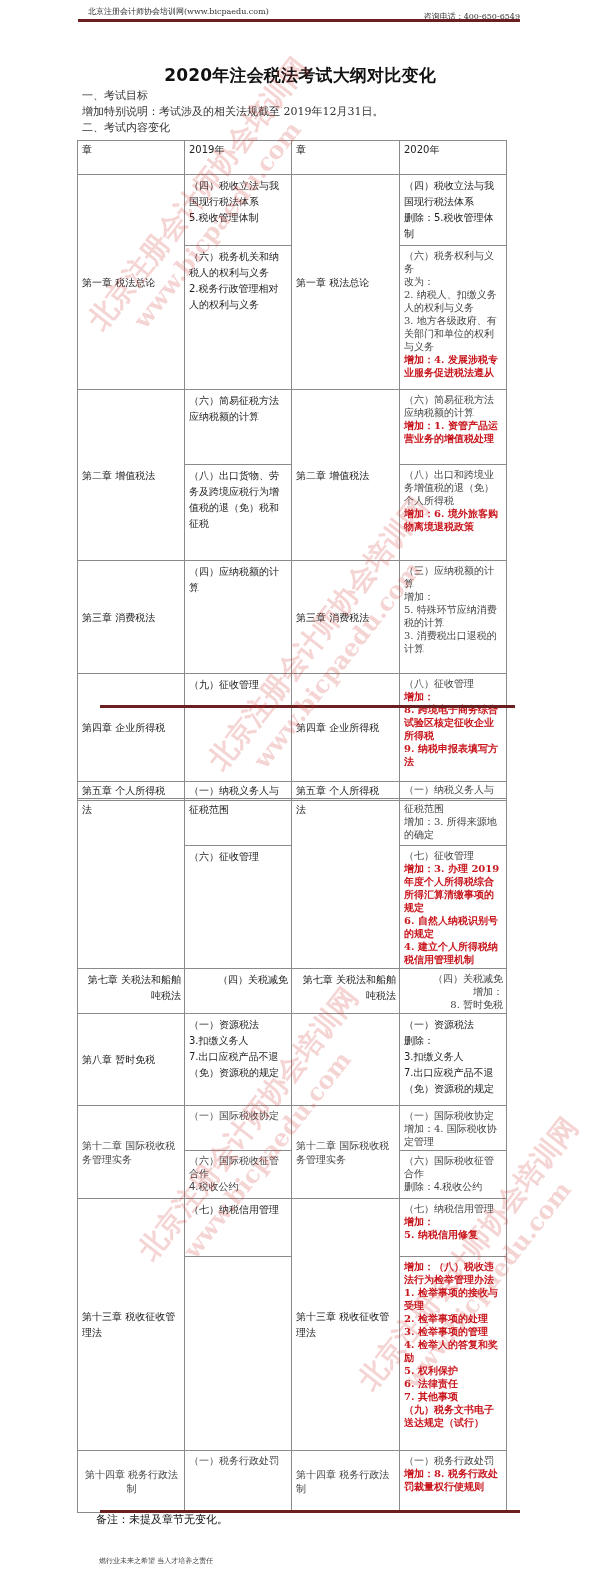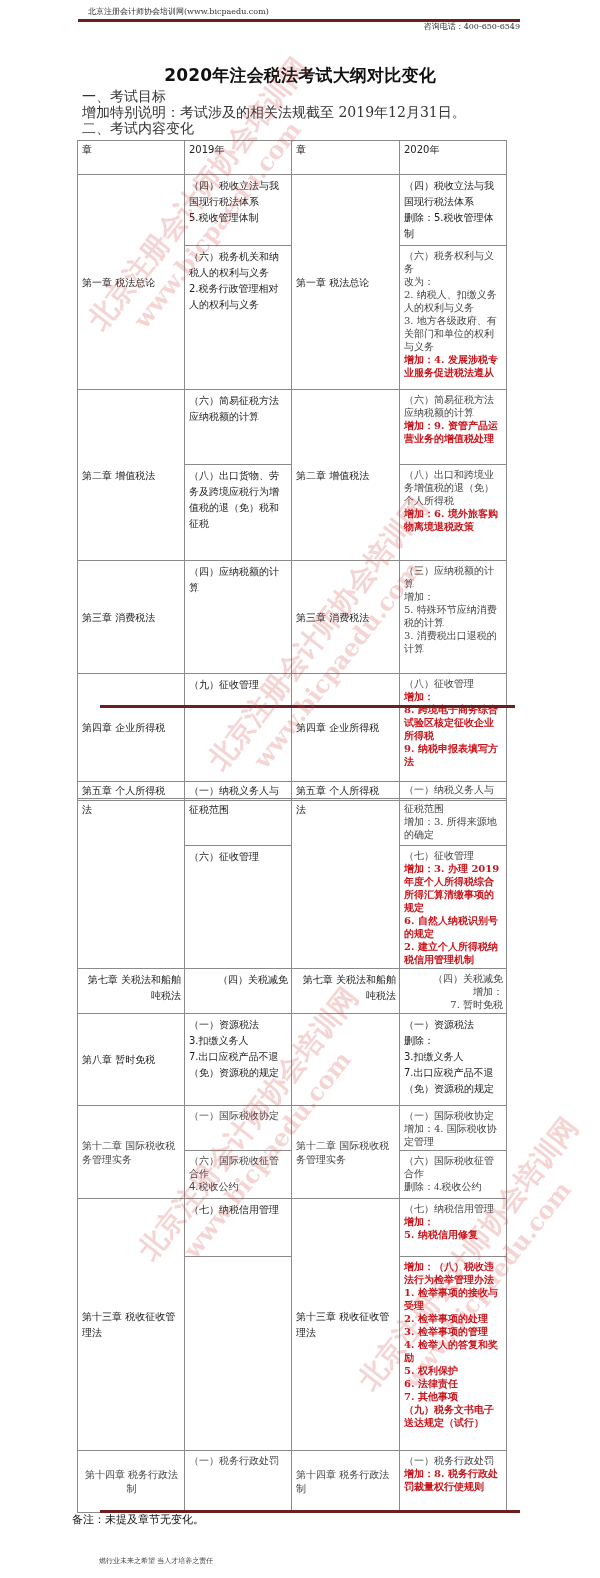--- a/index.html
+++ b/index.html
@@ -1,38 +1,38 @@
 <!DOCTYPE html>
 <html><head>
 <meta charset="utf-8">
 <style>
   html, body { margin: 0; padding: 0; background: #ffffff; }
   body { width: 600px; height: 1578px; position: relative; overflow: hidden;
          font-family: "DejaVu Sans", "Liberation Sans", sans-serif; color: #222; }
   .page-header { position: absolute; left: 80px; top: 5px; width: 440px; height: 14px;
                  font-family: "DejaVu Serif", "Liberation Serif", serif; font-size: 8px; color: #333; }
   .page-header .left { position: absolute; left: 8px; top: 1px; }
-  .page-header .right { position: absolute; right: 0; top: 16px; }
+  .page-header .right { position: absolute; right: 0; top: 6px; }
   .header-rule { position: absolute; left: 78px; top: 19px; width: 365px; height: 3px; background: #6b1f1f; }
   .doc-title { position: absolute; left: 0; width: 600px; top: 64px; text-align: center;
                font-size: 17px; font-weight: bold; color: #111; letter-spacing: 0.2px; }
   .section-line { position: absolute; left: 82px; font-family: "DejaVu Serif", "Liberation Serif", serif;
-                  font-size: 14px; color: #333; white-space: nowrap; }
+                  font-size: 11px; color: #333; white-space: nowrap; }
   table.cmp { position: absolute; left: 77px; border-collapse: collapse; table-layout: fixed; width: 429px; }
   table.cmp td { border: 1px solid #8a8a8a; vertical-align: top; padding: 3px 3px 2px 4px;
                  font-size: 10px; line-height: 16px; color: #222; word-break: break-all; }
   table.cmp td.chap { vertical-align: middle; }
   table.cmp td.chap.top { vertical-align: top; }
   table.cmp td.serif { font-family: "DejaVu Serif", "Liberation Serif", serif; font-size: 10px; line-height: 13px; color: #444; }
   .red { color: #c8161d; font-weight: bold; font-family: "DejaVu Serif", "Liberation Serif", serif; }
   .line { display: block; }
   col.c1 { width: 107px; } col.c2 { width: 107px; } col.c3 { width: 108px; } col.c4 { width: 107px; }
   .page-break-line { position: absolute; left: 100px; top: 705px; width: 415px; height: 3px; background: #6b1f1f; }
   .bottom-rule { position: absolute; left: 100px; top: 1510px; width: 420px; height: 3px; background: #6b1f1f; }
-  .note { position: absolute; left: 72px; top: 1512px; font-size: 11px; color: #111; }
+  .note { position: absolute; left: 96px; top: 1512px; font-size: 11px; color: #111; }
   .footer-slogan { position: absolute; left: 99px; top: 1556px; font-size: 7px; color: #444; }
   .watermark { position: absolute; color: rgba(210, 60, 60, 0.22); font-weight: bold;
                font-family: "DejaVu Serif", "Liberation Serif", serif; white-space: nowrap;
                transform-origin: left bottom; pointer-events: none; }
 </style>
 </head>
 <body>
 
 <div class="page-header">
   <span class="left">北京注册会计师协会培训网(www.bicpaedu.com)</span>
@@ -88,21 +88,21 @@
   </tr>
 
   <tr style="height:75px;">
     <td class="chap" rowspan="2">第二章 增值税法</td>
     <td>
       <span class="line">（六）简易征税方法应纳税额的计算</span>
     </td>
     <td class="chap" rowspan="2">第二章 增值税法</td>
     <td class="serif">
       <span class="line">（六）简易征税方法应纳税额的计算</span>
-      <span class="line red">增加：9. 资管产品运营业务的增值税处理</span>
+      <span class="line red">增加：1. 资管产品运营业务的增值税处理</span>
     </td>
   </tr>
   <tr style="height:96px;">
     <td>
       <span class="line">（八）出口货物、劳务及跨境应税行为增值税的退（免）税和征税</span>
     </td>
     <td class="serif">
       <span class="line">（八）出口和跨境业务增值税的退（免）个人所得税</span>
       <span class="line red">增加：6. 境外旅客购物离境退税政策</span>
     </td>
@@ -164,32 +164,32 @@
       <span class="line">征税范围</span>
       <span class="line">增加：3. 所得来源地的确定</span>
     </td>
   </tr>
   <tr style="height:122px;">
     <td>（六）征收管理</td>
     <td class="serif">
       <span class="line">（七）征收管理</span>
       <span class="line red">增加：3. 办理 2019 年度个人所得税综合所得汇算清缴事项的规定</span>
       <span class="line red">6. 自然人纳税识别号的规定</span>
-      <span class="line red">2. 建立个人所得税纳税信用管理机制</span>
+      <span class="line red">4. 建立个人所得税纳税信用管理机制</span>
     </td>
   </tr>
 
   <tr style="height:42px;text-align:right;">
     <td>第七章 关税法和船舶吨税法</td>
     <td>（四）关税减免</td>
     <td>第七章 关税法和船舶吨税法</td>
     <td class="serif">
       <span class="line">（四）关税减免</span>
       <span class="line">增加：</span>
-      <span class="line">7. 暂时免税</span>
+      <span class="line">8. 暂时免税</span>
     </td>
   </tr>
 
   <tr style="height:92px;">
     <td class="chap">第八章 暂时免税</td>
     <td>
       <span class="line">（一）资源税法</span>
       <span class="line">3.扣缴义务人</span>
       <span class="line">7.出口应税产品不退（免）资源税的规定</span>
     </td>
@@ -211,21 +211,21 @@
       <span class="line">增加：4. 国际税收协定管理</span>
     </td>
   </tr>
   <tr style="height:48px;">
     <td class="serif">
       <span class="line">（六）国际税收征管合作</span>
       <span class="line" style="font-family:'DejaVu Sans',sans-serif;">4.税收公约</span>
     </td>
     <td class="serif">
       <span class="line">（六）国际税收征管合作</span>
-      <span class="line" style="font-family:Liberation Serif, serif;">删除：4.税收公约</span>
+      <span class="line" style="font-family:Liberation Sans, sans-serif;">删除：4.税收公约</span>
     </td>
   </tr>
 
   <tr style="height:58px;">
     <td class="chap" rowspan="2">第十三章 税收征收管理法</td>
     <td>（七）纳税信用管理</td>
     <td class="chap" rowspan="2">第十三章 税收征收管理法</td>
     <td class="serif">
       <span class="line">（七）纳税信用管理</span>
       <span class="line red">增加：</span>

